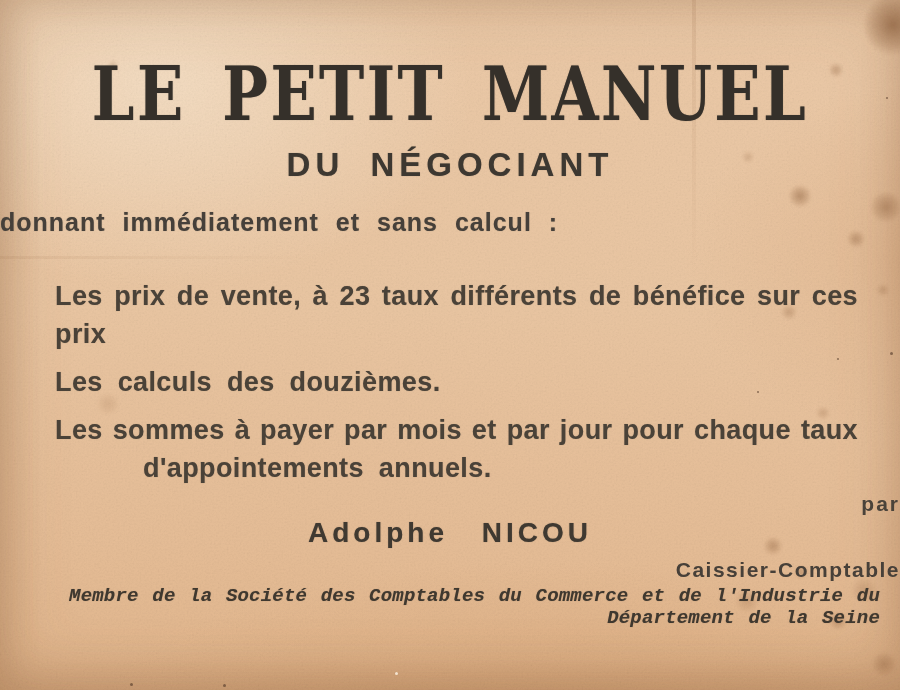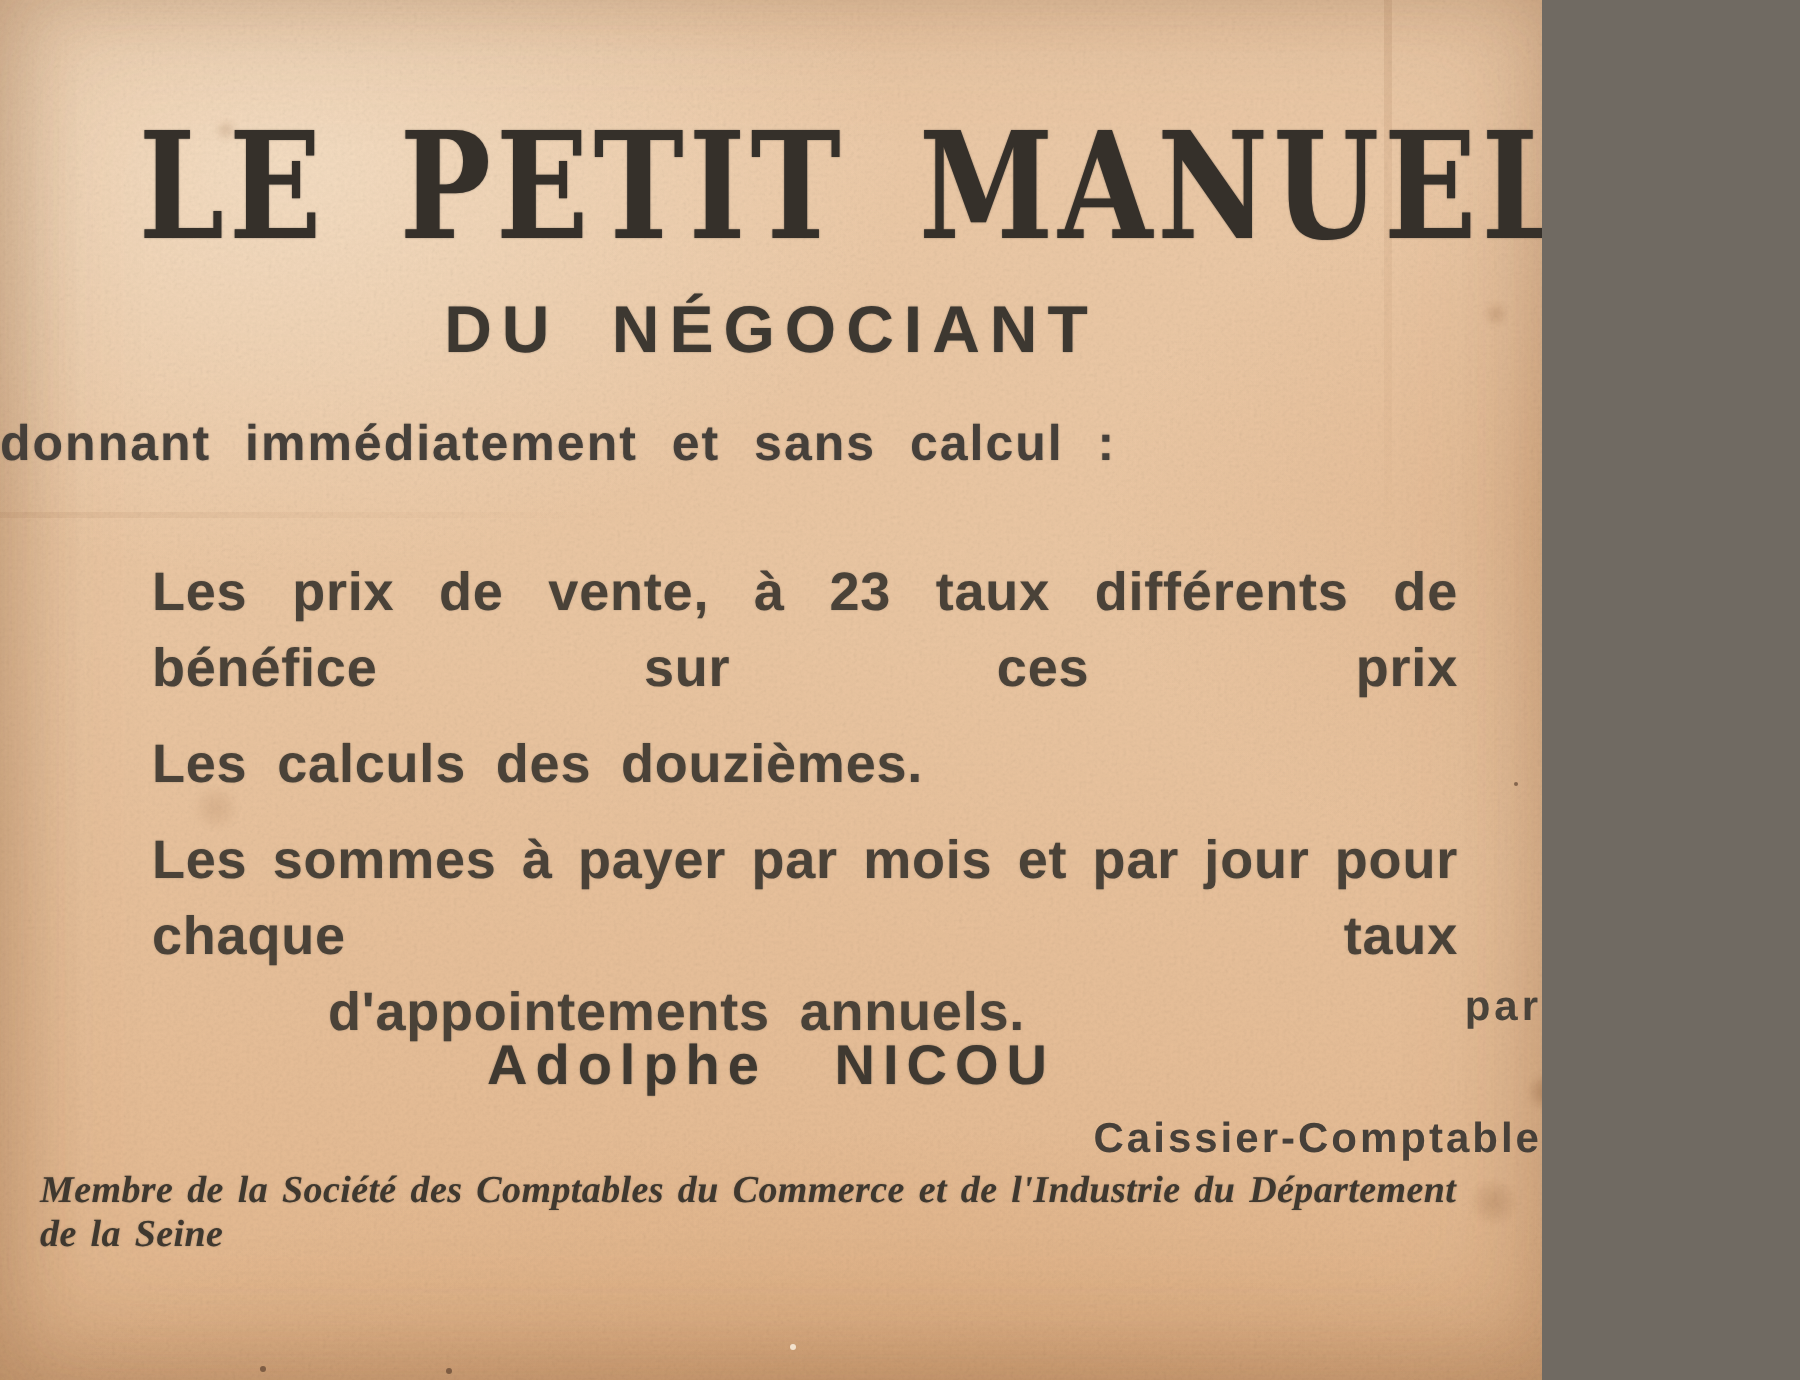--- a/index.html
+++ b/index.html
@@ -1,20 +1,20 @@
 <!DOCTYPE html>
 <html><head>
 <meta charset="utf-8">
 <style>
   html, body { margin: 0; padding: 0; background: #706a62; }
   * { box-sizing: border-box; }
 
   .paper {
     position: relative;
-    width: 771px;
+    width: 900px;
     height: 690px;
     overflow: hidden;
     background:
       radial-gradient(ellipse 520px 340px at 18% 12%, rgba(245,224,198,0.85) 0%, rgba(245,224,198,0) 60%),
       radial-gradient(ellipse 420px 300px at 104% 38%, rgba(222,176,135,0.55) 0%, rgba(222,176,135,0) 60%),
       radial-gradient(ellipse 700px 260px at 60% 106%, rgba(216,166,120,0.55) 0%, rgba(216,166,120,0) 65%),
       linear-gradient(180deg, #eccaa8 0%, #eac6a2 45%, #e6bd96 80%, #e2b68c 100%);
     box-shadow:
       inset 0 0 70px rgba(130,85,50,0.22),
       inset 0 -16px 40px rgba(125,80,45,0.18),
@@ -129,21 +129,20 @@
     word-spacing: 9px;
     color: #46403a;
     text-shadow: 0 0 1px rgba(70,64,58,0.4);
   }
 
   .paragraphs {
     position: absolute;
     top: 277px; left: 55px; right: 42px;
     color: #4a4238;
     text-shadow: 0 0 1px rgba(74,66,56,0.35);
-    margin-left: 21px;
   }
   .para { margin: 0 0 10px 0; }
   .line {
     display: block;
     font-weight: bold;
     font-size: 27px;
     line-height: 38px;
     letter-spacing: 0.4px;
   }
   .line.justify { text-align: justify; text-align-last: justify; }
@@ -175,22 +174,22 @@
     top: 558px; left: 0; right: 0;
     text-align: right;
     font-weight: bold;
     font-size: 21px;
     letter-spacing: 1.5px;
     color: #474039;
   }
   .footer-line {
     position: absolute;
     top: 585px; left: 20px; right: 20px;
-    text-align: left;
-    font-family: Liberation Serif, serif;
+    text-align: right;
+    font-family: Liberation Mono, monospace;
     font-weight: bold;
     font-style: italic;
     font-size: 19px;
     letter-spacing: 0.2px;
     word-spacing: 2px;
     color: #3f382f;
     text-shadow: 0 0 1px rgba(63,56,47,0.4);
   }
 </style>
 </head>

